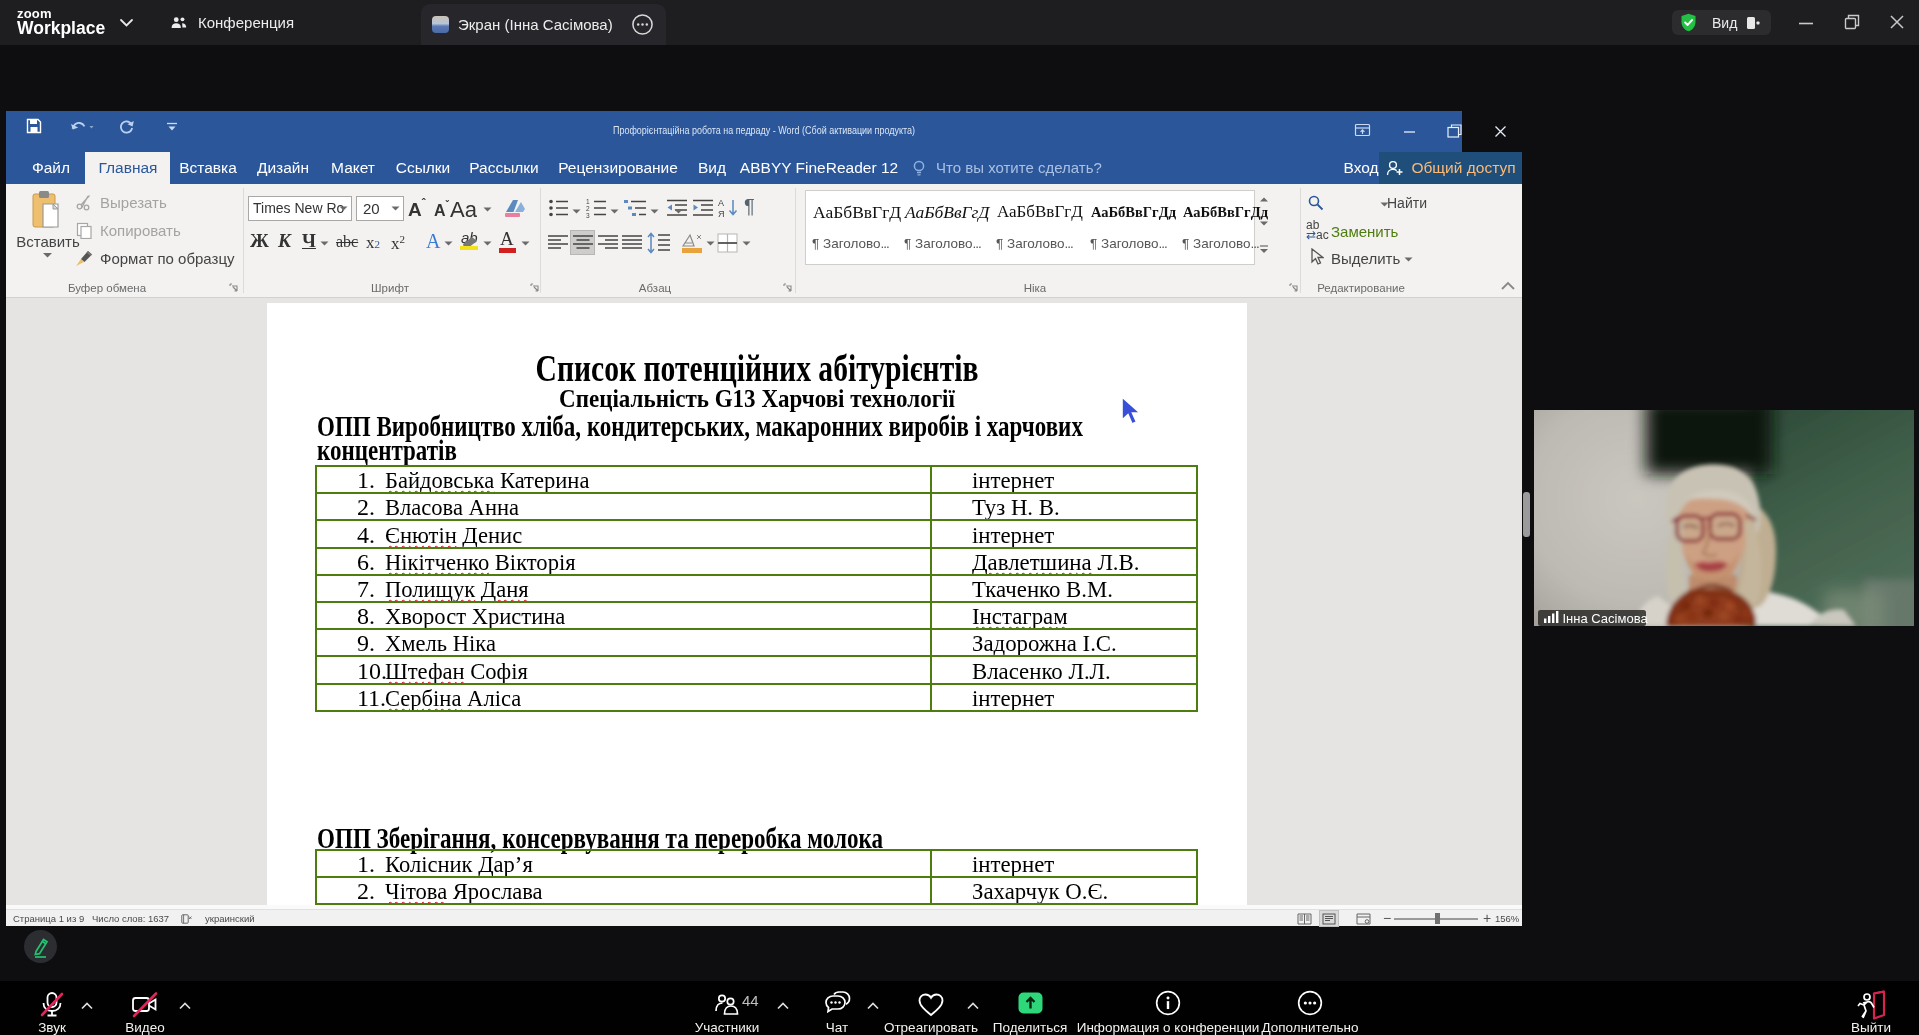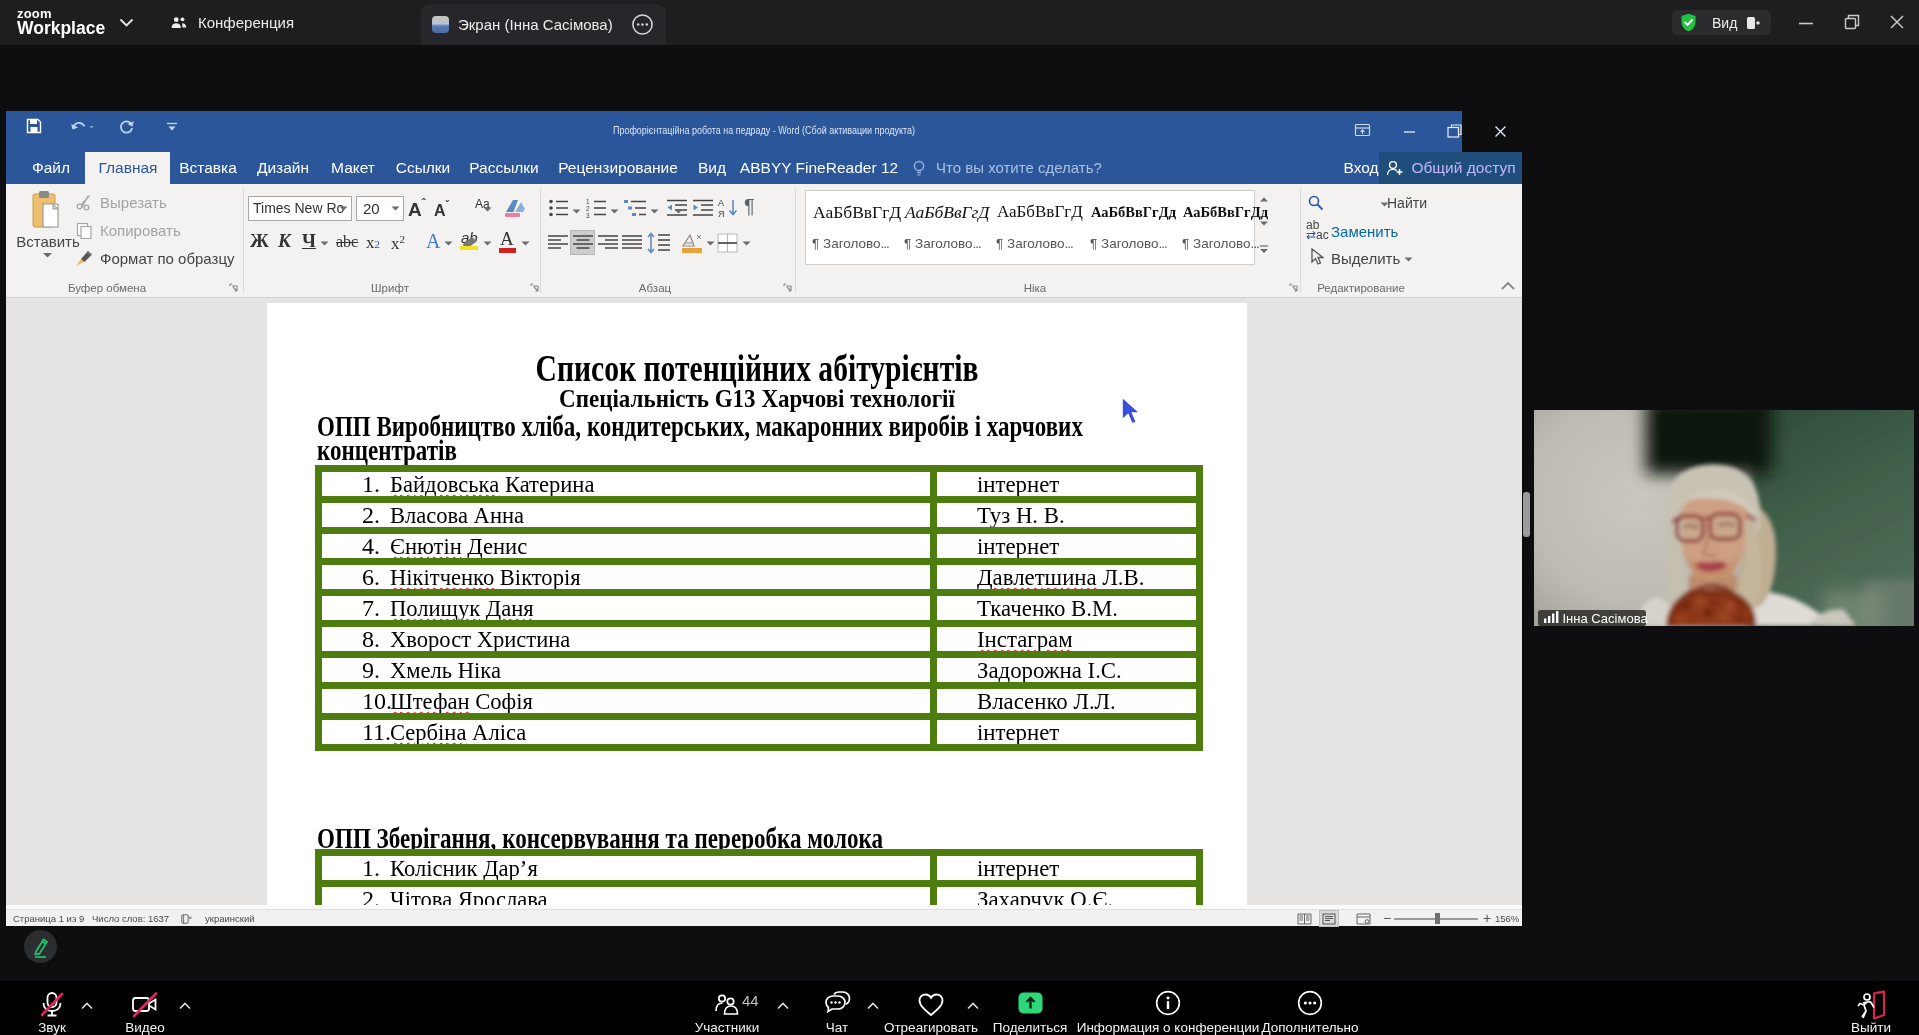--- a/index.html
+++ b/index.html
@@ -25,21 +25,21 @@
   #wmenu { position:absolute; left:0; top:41px; width:1516px; height:32px; background:#2b579a; }
   .mtab { position:absolute; top:0; height:32px; line-height:32px; color:#fff; font-size:15.5px; transform:translateX(-50%); white-space:nowrap; }
   #ribbon { position:absolute; left:0; top:73px; width:1516px; height:114px; background:#f3f2f1; border-bottom:1px solid #d3d1cf; }
   .glabel { position:absolute; bottom:3px; font-size:11.5px; color:#6a6a6a; transform:translateX(-50%); }
   .gsep { position:absolute; top:4px; bottom:4px; width:1px; background:#dcdada; }
   #docarea { position:absolute; left:0; top:187px; width:1516px; height:607px; background:#e5e4e2; overflow:hidden; }
   #page { position:absolute; left:261px; top:5px; width:980px; height:602px; background:#fff; font-family:"Liberation Serif", serif; color:#000; }
   #hscroll { position:absolute; left:0; top:794px; width:1516px; height:4px; background:#fafafa; }
   #wstatus { position:absolute; left:0; top:798px; width:1516px; height:17px; background:#f2f1f1; border-top:1px solid #e0e0e0; color:#4a4a4a; font-size:9.5px; }
   .doctable { border-collapse:collapse; position:absolute; table-layout:fixed; }
-  .doctable td { border:7px solid #4d7c0f; font-size:24px; padding:0; vertical-align:bottom; white-space:nowrap; overflow:hidden; }
+  .doctable td { border:2px solid #4d7c0f; font-size:24px; padding:0; vertical-align:bottom; white-space:nowrap; overflow:hidden; }
   .doctable .c1 { width:615px; height:27.2px; padding-left:40px; line-height:24px; }
   .doctable .c2 { width:266px; padding-left:40px; font-size:24px; line-height:24px; }
   .num { display:inline-block; width:28px; }
   .n1 { display:inline-block; transform:scaleX(0.94); transform-origin:0 100%; }
   .c2 .n1 { transform:scaleX(0.95); }
   .sq { text-decoration:underline; text-decoration-style:wavy; text-decoration-color:#cc1111; text-decoration-thickness:1px; text-underline-offset:2px; }
 
   
   #video { position:absolute; left:1534px; top:365px; width:380px; height:216px; background:#000; }
 
@@ -149,21 +149,21 @@
       <div class="mtab" style="left:498px">Рассылки</div>
       <div class="mtab" style="left:612px">Рецензирование</div>
       <div class="mtab" style="left:706px">Вид</div>
       <div class="mtab" style="left:813px">ABBYY FineReader 12</div>
       <svg class="abs" style="left:904px;top:7px" width="18" height="20" viewBox="0 0 18 20">
           <circle cx="9" cy="7" r="4.6" stroke="#8fb0e0" stroke-width="1.5" fill="none"></circle>
           <path d="M7 13.5 H11 M7.5 15.8 H10.5" stroke="#8fb0e0" stroke-width="1.3"></path>
         </svg>
       <div class="abs" style="left:930px;top:0;height:32px;line-height:32px;color:#a9c0e4;font-size:15px">Что вы хотите сделать?</div>
       <div class="mtab" style="left:1355px">Вход</div>
-      <div class="abs" style="left:1373px;top:0;width:143px;height:32px;background:#1e4e79;color:#c4b5fd;font-size:15.5px;display:flex;align-items:center;justify-content:center">
+      <div class="abs" style="left:1373px;top:0;width:143px;height:32px;background:#1e4e79;color:#fdba74;font-size:15.5px;display:flex;align-items:center;justify-content:center">
         <svg width="20" height="18" viewBox="0 0 20 18" style="margin-right:6px">
             <circle cx="8" cy="6" r="3.4" stroke="#fff" stroke-width="1.4" fill="none"></circle>
             <path d="M2.5 16 C2.5 12.4 5 10.4 8 10.4 C9.4 10.4 10.7 10.8 11.7 11.6" stroke="#fff" stroke-width="1.4" fill="none"></path>
             <path d="M14.5 10 V16 M11.5 13 H17.5" stroke="#fff" stroke-width="1.5"></path>
           </svg>
         Общий доступ
       </div>
     </div>
     <div id="ribbon">
 
@@ -201,21 +201,21 @@
       <div class="gsep" style="left:237px"></div>
 
       <div class="abs" style="left:242px;top:12px;width:104px;height:25px;background:#fff;border:1px solid #aaa8a6;font-size:14px;color:#333;line-height:23px;padding-left:4px;white-space:nowrap;overflow:hidden">Times New Ro<svg class="abs" style="right:3px;top:9px" width="9" height="6" viewBox="0 0 9 6">
             <path d="M0.5 0.5 l4 4 4-4 z" fill="#6a6a6a"></path>
           </svg></div>
       <div class="abs" style="left:350px;top:12px;width:48px;height:25px;background:#fff;border:1px solid #aaa8a6;font-size:15px;color:#333;line-height:23px;padding-left:6px">20<svg class="abs" style="right:3px;top:9px" width="9" height="6" viewBox="0 0 9 6">
             <path d="M0.5 0.5 l4 4 4-4 z" fill="#6a6a6a"></path>
           </svg></div>
       <div class="abs" style="left:402px;top:12px;font-size:19px;color:#333;font-weight:bold">A<span style="font-size:11px;vertical-align:10px">ˆ</span></div>
       <div class="abs" style="left:428px;top:15px;font-size:16px;color:#333;font-weight:bold">A<span style="font-size:10px;vertical-align:8px">ˇ</span></div>
-      <div class="abs" style="left:469px;top:13px;font-size:12px;color:#333">Aa</div>
+      <div class="abs" style="left:444px;top:13px;font-size:22px;color:#333">Aa</div>
       <svg class="abs" style="left:477px;top:23px" width="9" height="6" viewBox="0 0 9 6">
           <path d="M0.5 0.5 l4 4 4-4 z" fill="#6a6a6a"></path>
         </svg>
       <svg class="abs" style="left:497px;top:12px" width="26" height="24" viewBox="0 0 26 24">
           <path d="M3 16 L10 4 L15 4 L10.5 16 Z" fill="#5a8ac0"></path>
           <path d="M12 16 L18 6 L22 13 L20 16 Z" fill="#88b0d8"></path>
           <rect x="2" y="17" width="15" height="4" rx="1" fill="#e87fa0"></rect>
         </svg>
       <div class="abs" style="left:244px;top:46px;font-size:19px;font-weight:bold;color:#333;font-family:'Liberation Serif',serif">Ж</div>
       <div class="abs" style="left:272px;top:46px;font-size:19px;font-style:italic;font-weight:bold;color:#333;font-family:'Liberation Serif',serif">К</div>
@@ -377,21 +377,21 @@
 
       <svg class="abs" style="left:1301px;top:10px" width="18" height="18" viewBox="0 0 18 18">
           <circle cx="7" cy="7" r="4.5" stroke="#2b579a" stroke-width="1.6" fill="none"></circle>
           <path d="M10.5 10.5 L15.5 15.5" stroke="#2b579a" stroke-width="1.8"></path>
         </svg>
       <div class="abs" style="left:1381px;top:11px;font-size:14px;color:#444">Найти</div>
       <svg class="abs" style="left:1374px;top:18px" width="9" height="6" viewBox="0 0 9 6">
           <path d="M0.5 0.5 l4 4 4-4 z" fill="#6a6a6a"></path>
         </svg>
       <div class="abs" style="left:1300px;top:36px;font-size:12px;color:#444;line-height:10px">ab<br><span style="color:#2b579a">⇄</span>ac</div>
-      <div class="abs" style="left:1325px;top:39px;font-size:15px;color:#0369a1">Заменить</div>
+      <div class="abs" style="left:1325px;top:39px;font-size:15px;color:#4d7c0f">Заменить</div>
       <svg class="abs" style="left:1302px;top:64px" width="16" height="18" viewBox="0 0 16 18">
           <path d="M4 1 L4 14 L7.5 10.5 L10 16 L12.5 15 L10 9.5 L15 9.5 Z" fill="none" stroke="#555" stroke-width="1.3"></path>
         </svg>
       <div class="abs" style="left:1325px;top:66px;font-size:15px;color:#444">Выделить</div>
       <svg class="abs" style="left:1398px;top:73px" width="9" height="6" viewBox="0 0 9 6">
           <path d="M0.5 0.5 l4 4 4-4 z" fill="#6a6a6a"></path>
         </svg>
       <div class="glabel" style="left:1355px">Редактирование</div>
 
       <svg class="abs" style="left:1494px;top:97px" width="16" height="10" viewBox="0 0 16 10">

